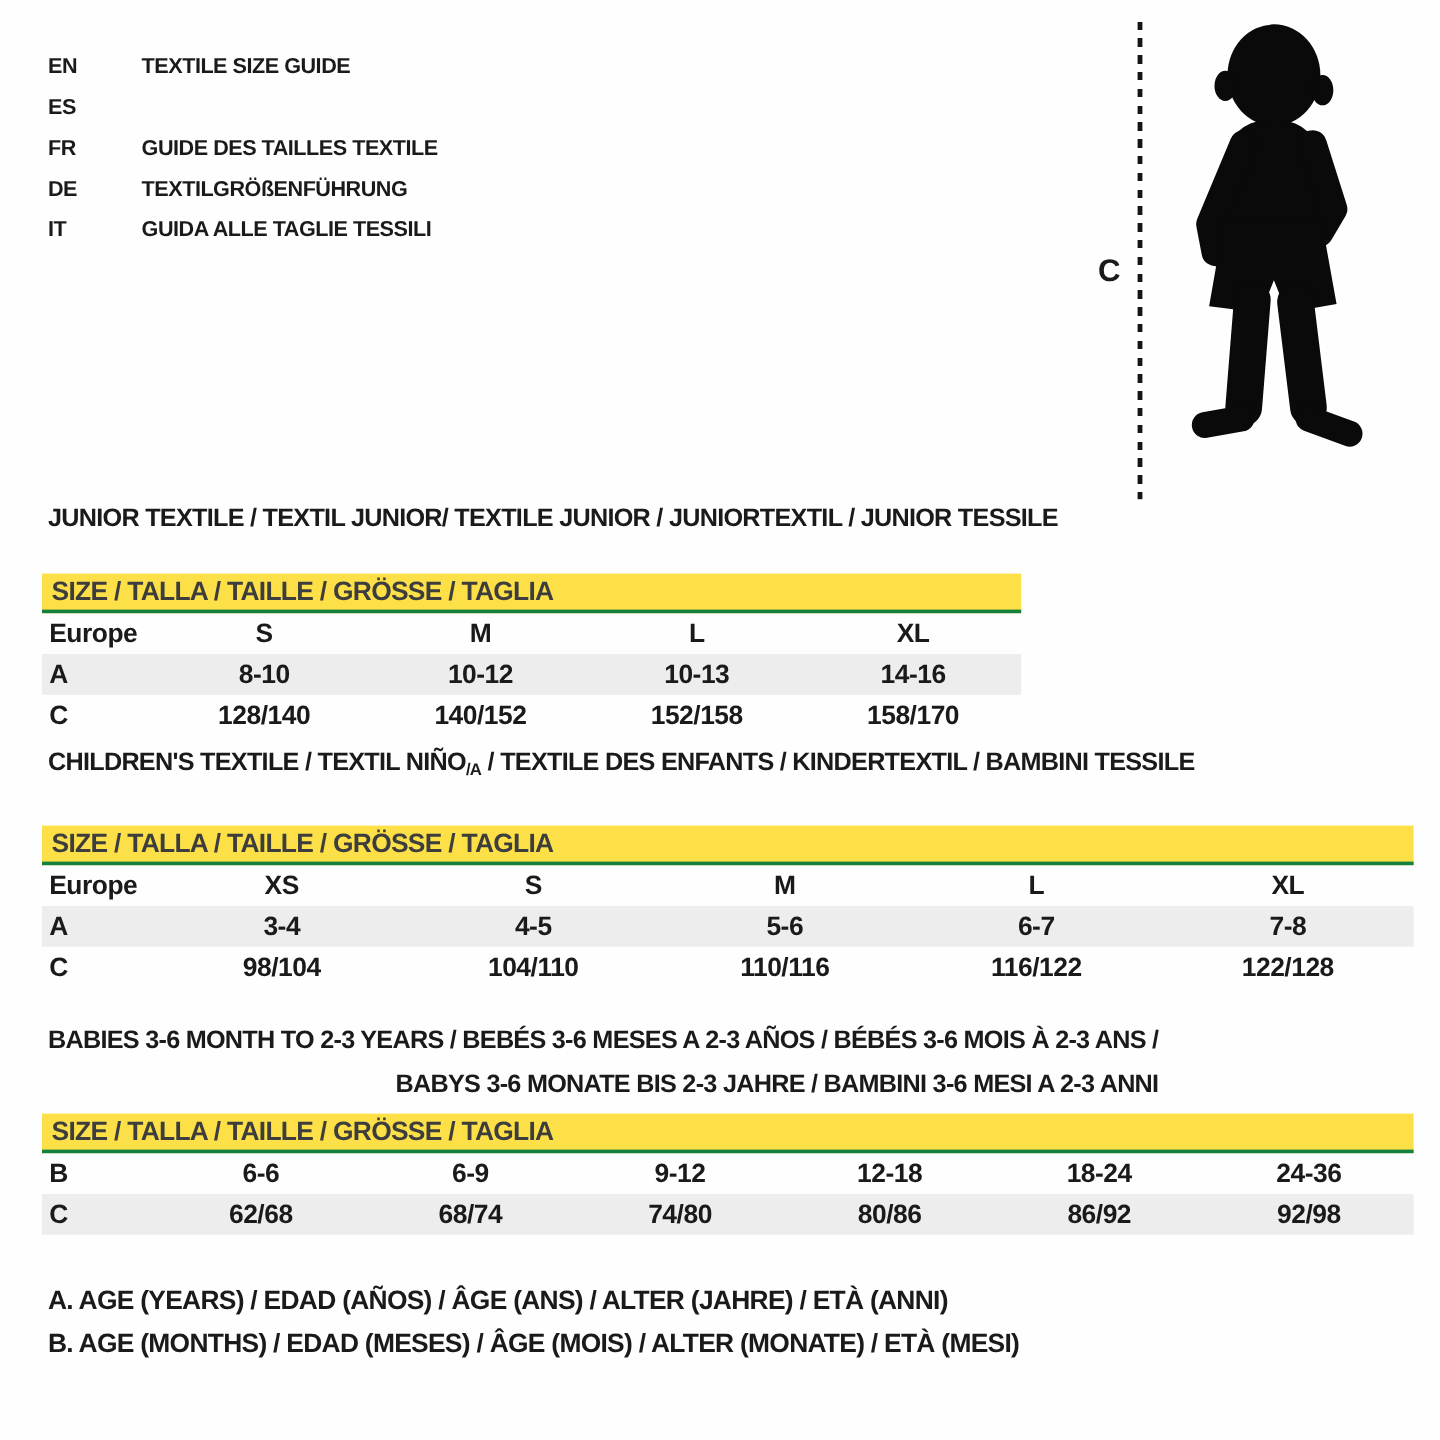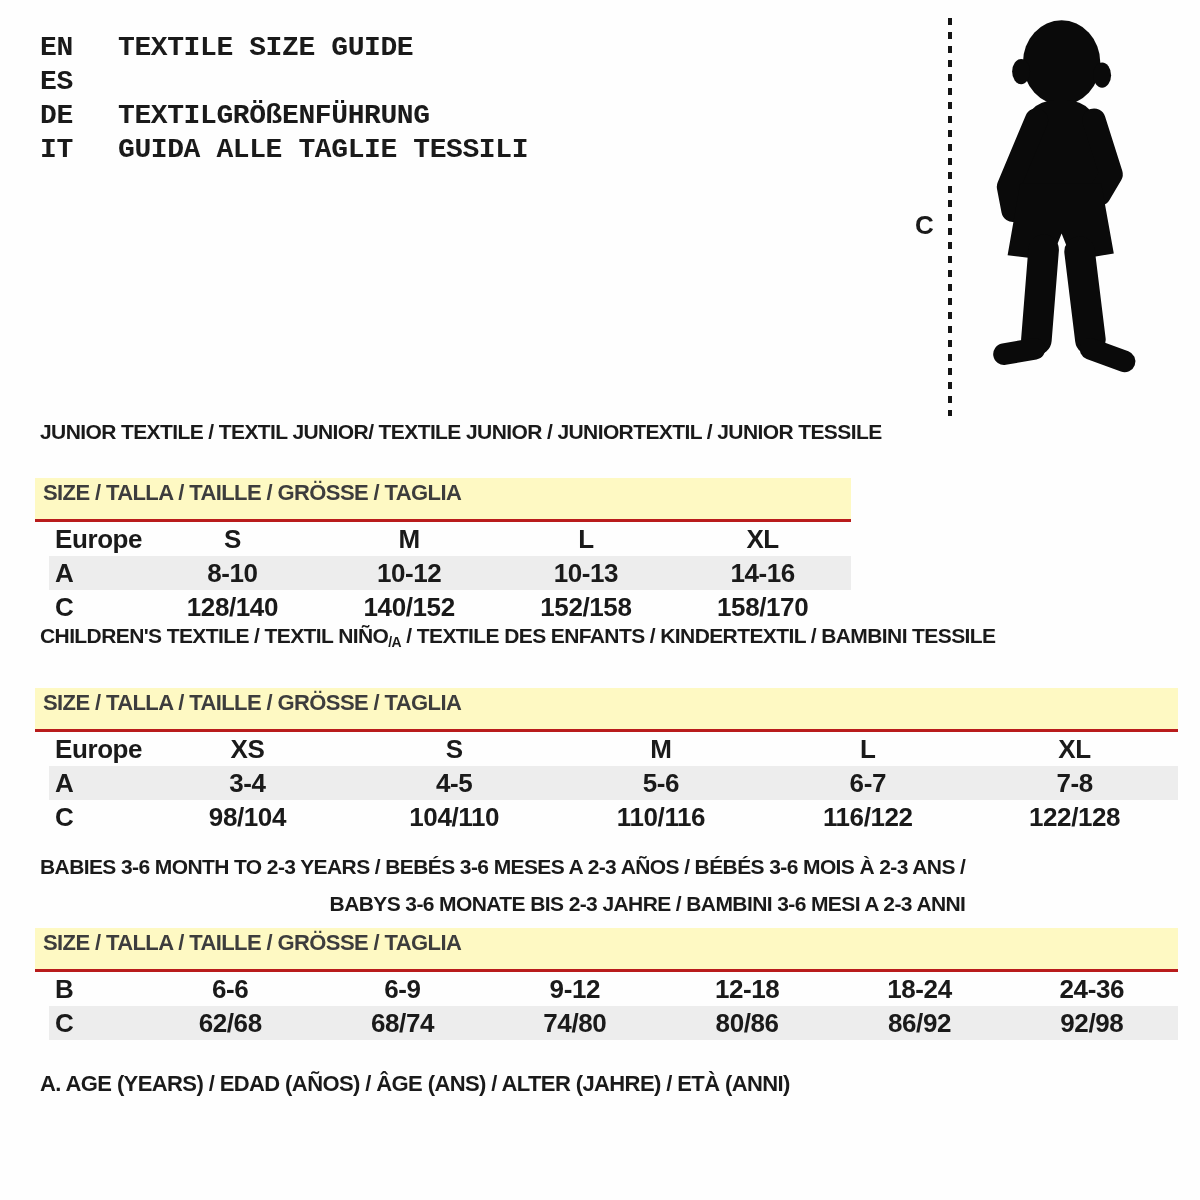--- a/index.html
+++ b/index.html
@@ -19,23 +19,22 @@
   }
 
   
   #lang-block {
     position: absolute;
     left: 40px; top: 32px;
   }
   .lang-row {
     display: flex;
     height: 34px;
-    align-items: flex-start;
-    font-size: 28px;
-    font-family: Liberation Mono, monospace;
+    align-items: flex-end;
+    font-size: 18px;
   }
   .lang-code { width: 78px; }
   .lang-label { white-space: nowrap; }
 
   
   #figure-area { position: absolute; left: 900px; top: 0; width: 300px; height: 430px; }
   #measure-label {
     position: absolute; left: 15px; top: 210px;
     font-size: 26px;
   }
@@ -55,35 +54,34 @@
     letter-spacing: -0.6px;
   }
   .title-sub {
     font-size: 14px;
     vertical-align: -4px;
   }
 
   
   .size-table { position: absolute; left: 35px; }
   .size-bar {
-    height: 44px;
+    height: 33px;
     line-height: 29px;
-    background: #fef9c3;
-    border-bottom: 3px solid #b91c1c;
+    background: #fde047;
+    border-bottom: 3px solid #15803d;
     color: #3d3d3d;
     font-size: 22px;
     padding-left: 8px;
     letter-spacing: -0.6px;
   }
   .trow {
     display: flex;
     height: 34px;
     align-items: center;
-    font-size: 26px;
-    margin-left: 14px;
+    font-size: 22px;
   }
   .trow.shaded { background: #ededed; }
   .tlabel { width: 95px; padding-left: 6px; }
   .tcell { flex: 1; text-align: center; }
 
   #junior-table   { top: 478px; width: 816px; }
   #children-table { top: 688px; width: 1143px; }
   #babies-table   { top: 928px; width: 1143px; }
 
   #junior-title   { top: 420px; }
@@ -105,20 +103,24 @@
 
 <div id="page">
 
   <div id="lang-block">
     <div class="lang-row">
       <span class="lang-code">EN</span>
       <span class="lang-label">TEXTILE SIZE GUIDE</span>
     </div>
     <div class="lang-row">
       <span class="lang-code">ES</span>
+    </div>
+    <div class="lang-row">
+      <span class="lang-code">FR</span>
+      <span class="lang-label">GUIDE DES TAILLES TEXTILE</span>
     </div>
     <div class="lang-row">
       <span class="lang-code">DE</span>
       <span class="lang-label">TEXTILGRÖßENFÜHRUNG</span>
     </div>
     <div class="lang-row">
       <span class="lang-code">IT</span>
       <span class="lang-label">GUIDA ALLE TAGLIE TESSILI</span>
     </div>
   </div>
@@ -221,15 +223,16 @@
       <div class="tcell">68/74</div>
       <div class="tcell">74/80</div>
       <div class="tcell">80/86</div>
       <div class="tcell">86/92</div>
       <div class="tcell">92/98</div>
     </div>
   </div>
 
   <div id="legend">
     <div class="legend-line">A. AGE (YEARS) / EDAD (AÑOS) / ÂGE (ANS) / ALTER (JAHRE) / ETÀ (ANNI)</div>
+    <div class="legend-line">B. AGE (MONTHS) / EDAD (MESES) / ÂGE (MOIS) / ALTER (MONATE) / ETÀ (MESI)</div>
   </div>
 
 </div>
 
 </body></html>

